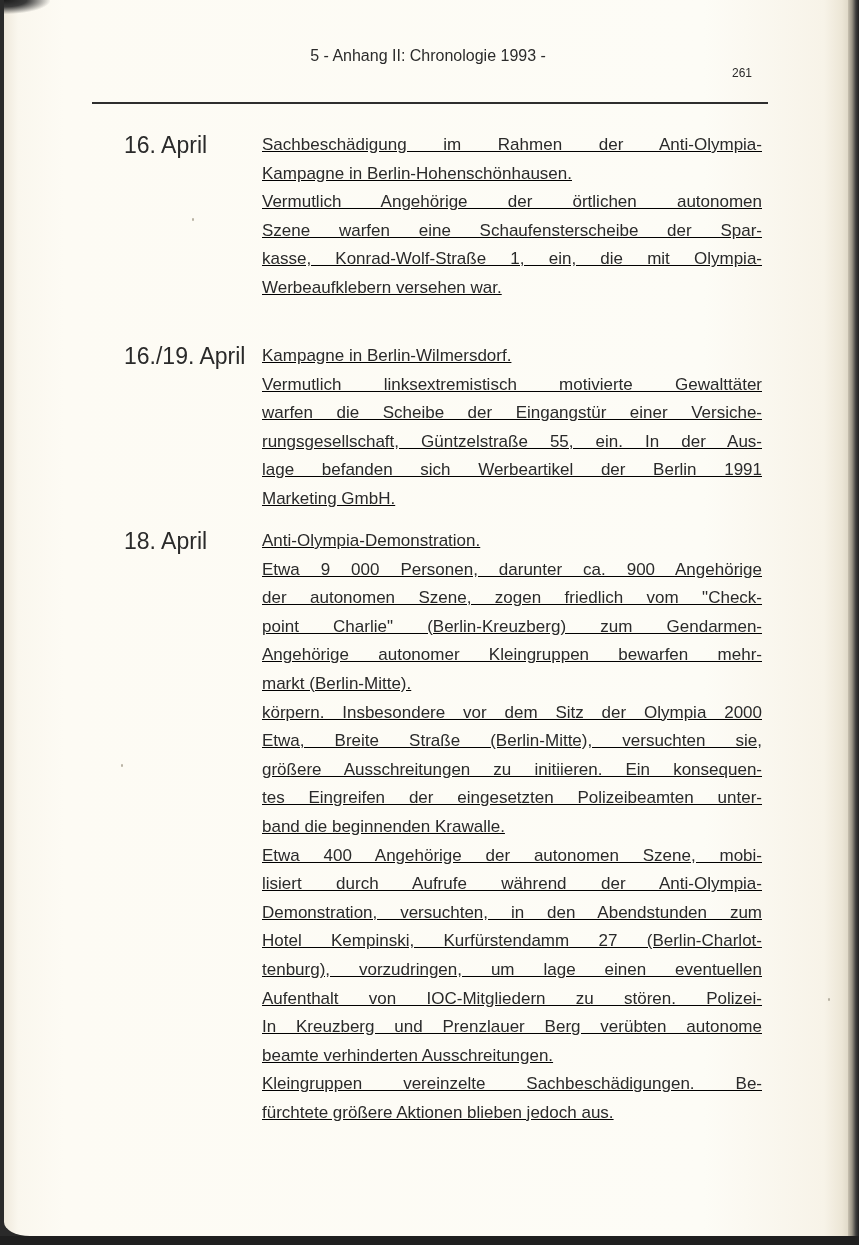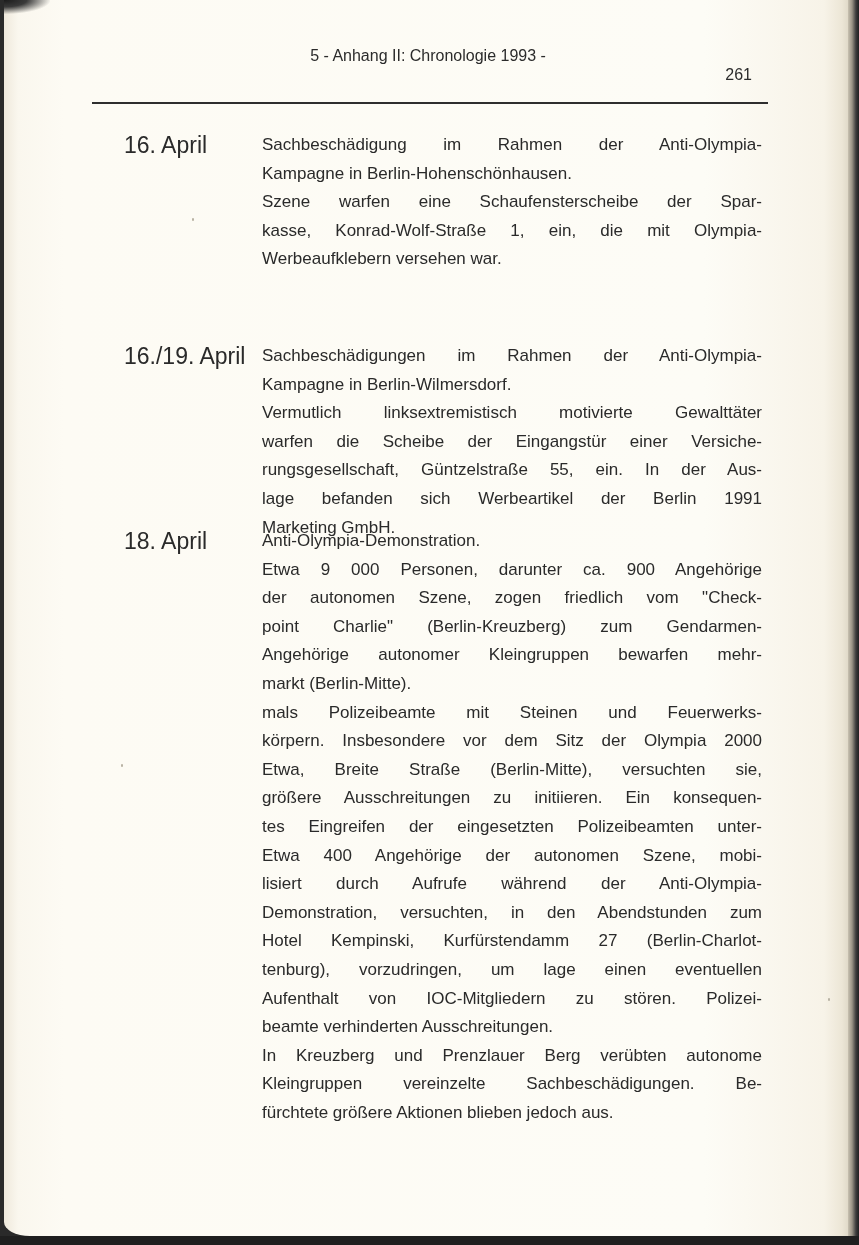--- a/index.html
+++ b/index.html
@@ -55,21 +55,21 @@
       top: 47px;
       text-align: center;
       font-size: 16px;
       color: #2b2b2b;
       letter-spacing: 0px;
     }
     .page-number {
       position: absolute;
       right: 100px;
       top: 66px;
-      font-size: 16px;
+      font-size: 12px;
       color: #2b2b2b;
     }
     .header-rule {
       position: absolute;
       left: 88px;
       top: 102px;
       width: 676px;
       height: 1.6px;
       background: #2e2e2e;
     }
@@ -85,20 +85,21 @@
       font-size: 23px;
       line-height: 28.6px;
       color: #2a2a2a;
       white-space: nowrap;
     }
     .entry-body {
       position: absolute;
       left: 258px;
       top: 0;
       width: 500px;
+      text-decoration: underline;
     }
     .line {
       display: block;
       font-size: 17px;
       line-height: 28.6px;
       color: #2a2a2a;
       text-align: justify;
       text-align-last: justify;
       white-space: nowrap;
       height: 28.6px;
@@ -122,61 +123,61 @@
 
   <div class="header-title">5 - Anhang II: Chronologie 1993 -</div>
   <div class="page-number">261</div>
   <div class="header-rule"></div>
 
   <div class="entry" style="top:131px;">
     <div class="entry-date">16. April</div>
     <div class="entry-body">
       <span class="line">Sachbeschädigung im Rahmen der Anti-Olympia-</span>
       <span class="line last">Kampagne in Berlin-Hohenschönhausen.</span>
+      <span class="line">Vermutlich Angehörige der örtlichen autonomen</span>
       <span class="line">Szene warfen eine Schaufensterscheibe der Spar-</span>
       <span class="line">kasse, Konrad-Wolf-Straße 1, ein, die mit Olympia-</span>
       <span class="line last">Werbeaufklebern versehen war.</span>
     </div>
   </div>
 
   <div class="entry" style="top:342px;">
     <div class="entry-date">16./19. April</div>
     <div class="entry-body">
-      <span class="line">Sachbeschädigungen im Rahmen der Anti-Olympia-</span>
       <span class="line last">Kampagne in Berlin-Wilmersdorf.</span>
       <span class="line">Vermutlich linksextremistisch motivierte Gewalttäter</span>
       <span class="line">warfen die Scheibe der Eingangstür einer Versiche-</span>
       <span class="line">rungsgesellschaft, Güntzelstraße 55, ein. In der Aus-</span>
       <span class="line">lage befanden sich Werbeartikel der Berlin 1991</span>
       <span class="line last">Marketing GmbH.</span>
     </div>
   </div>
 
   <div class="entry" style="top:527px;">
     <div class="entry-date">18. April</div>
     <div class="entry-body">
       <span class="line last">Anti-Olympia-Demonstration.</span>
       <span class="line">Etwa 9 000 Personen, darunter ca. 900 Angehörige</span>
       <span class="line">der autonomen Szene, zogen friedlich vom "Check-</span>
       <span class="line">point Charlie" (Berlin-Kreuzberg) zum Gendarmen-</span>
       <span class="line">Angehörige autonomer Kleingruppen bewarfen mehr-</span>
       <span class="line last">markt (Berlin-Mitte).</span>
-      <span class="line">mals Polizeibeamte mit Steinen und Feuerwerks-</span>
       <span class="line">körpern. Insbesondere vor dem Sitz der Olympia 2000</span>
       <span class="line">Etwa, Breite Straße (Berlin-Mitte), versuchten sie,</span>
       <span class="line">größere Ausschreitungen zu initiieren. Ein konsequen-</span>
       <span class="line">tes Eingreifen der eingesetzten Polizeibeamten unter-</span>
+      <span class="line last">band die beginnenden Krawalle.</span>
       <span class="line">Etwa 400 Angehörige der autonomen Szene, mobi-</span>
       <span class="line">lisiert durch Aufrufe während der Anti-Olympia-</span>
       <span class="line">Demonstration, versuchten, in den Abendstunden zum</span>
       <span class="line">Hotel Kempinski, Kurfürstendamm 27 (Berlin-Charlot-</span>
       <span class="line">tenburg), vorzudringen, um lage einen eventuellen</span>
       <span class="line">Aufenthalt von IOC-Mitgliedern zu stören. Polizei-</span>
+      <span class="line">In Kreuzberg und Prenzlauer Berg verübten autonome</span>
       <span class="line last">beamte verhinderten Ausschreitungen.</span>
-      <span class="line">In Kreuzberg und Prenzlauer Berg verübten autonome</span>
       <span class="line">Kleingruppen vereinzelte Sachbeschädigungen. Be-</span>
       <span class="line last">fürchtete größere Aktionen blieben jedoch aus.</span>
     </div>
   </div>
 
   <div class="speck" style="left:188px; top:218px;"></div>
   <div class="speck" style="left:117px; top:764px;"></div>
   <div class="speck" style="left:824px; top:998px;"></div>
 </div>
 

